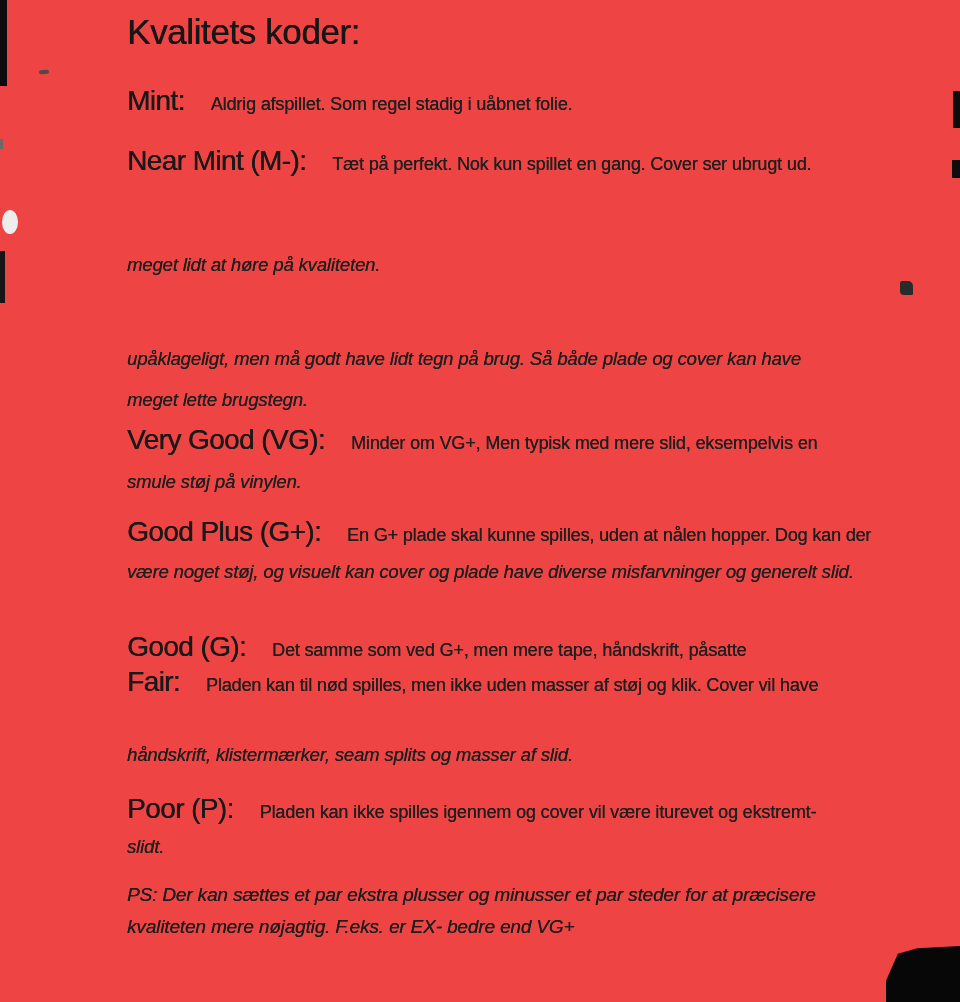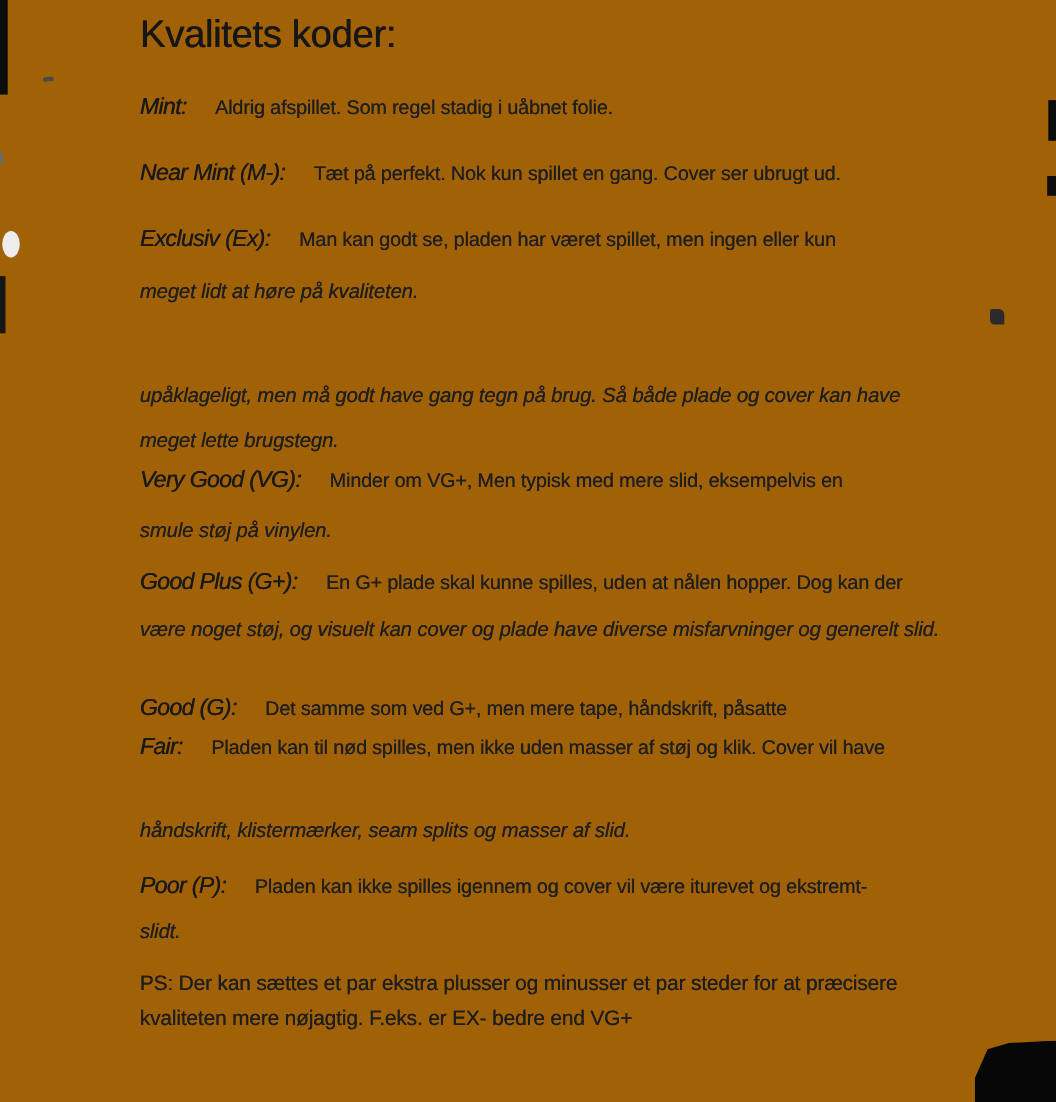--- a/index.html
+++ b/index.html
@@ -4,40 +4,39 @@
 <style>
   html,body{margin:0;padding:0;}
   body{
     width:960px;height:1002px;
     background:#ffffff;
     position:relative;
     overflow:hidden;
     font-family:"Liberation Sans","DejaVu Sans",sans-serif;
     color:#1c1c1c;
   }
-  .page{position:absolute;inset:0;background:#a16207;}
+  .page{position:absolute;inset:0;background:#ef4444;}
   .line{
     position:absolute;
     left:127px;
     white-space:nowrap;
     line-height:1;
   }
   .title{
     font-size:35px;
     letter-spacing:-0.4px;
     color:#161616;
     text-shadow:0.5px 0 0 currentColor;
   }
   .label{
-    font-size:21px;
+    font-size:28px;
     letter-spacing:-0.6px;
     color:#191919;
     text-shadow:0.4px 0 0 currentColor;
     vertical-align:baseline;
-    font-style:italic;
   }
   .desc{
     font-size:18px;
     letter-spacing:-0.15px;
     color:#1f1f1f;
     text-shadow:0.25px 0 0 currentColor;
     vertical-align:baseline;
     margin-left:26px;
   }
   .cont{
@@ -53,20 +52,21 @@
   }
   .footnote{
     position:absolute;
     left:127px;
     white-space:nowrap;
     line-height:1;
     font-size:19px;
     letter-spacing:-0.15px;
     color:#1e1e1e;
     text-shadow:0.25px 0 0 currentColor;
+    font-style:italic;
   }
   
   .art{position:absolute;background:#0c0c0c;}
   .art-edge-bar-top-left{left:0;top:0;width:7px;height:86px;}
   .art-dash{left:39px;top:70px;width:10px;height:4px;background:#4a4a4a;border-radius:2px;transform:rotate(-6deg);}
   .art-tick-left{left:0;top:139px;width:3px;height:10px;background:#6a6a6a;}
   .art-smudge{left:2px;top:210px;width:16px;height:24px;background:#ededed;border-radius:50%;}
   .art-bar-left-mid{left:0;top:251px;width:5px;height:52px;background:#161616;}
   .art-mark-right-1{left:953px;top:91px;width:7px;height:37px;}
   .art-mark-right-2{left:952px;top:160px;width:8px;height:18px;}
@@ -84,26 +84,23 @@
   <div class="line title" style="top:14px">Kvalitets koder:</div>
 
   <div class="line" style="top:87px">
     <span class="label">Mint:</span><span class="desc">Aldrig afspillet. Som regel stadig i uåbnet folie.</span>
   </div>
 
   <div class="line" style="top:147px">
     <span class="label">Near Mint (M-):</span><span class="desc">Tæt på perfekt. Nok kun spillet en gang. Cover ser ubrugt ud.</span>
   </div>
 
-  <div class="line" style="top:207px">
-    <span class="label">Exclusiv (Ex):</span><span class="desc">Man kan godt se, pladen har været spillet, men ingen eller kun</span>
-  </div>
   <div class="cont" style="top:256px">meget lidt at høre på kvaliteten.</div>
 
-  <div class="cont" style="top:350px">upåklageligt, men må godt have gang tegn på brug. Så både plade og cover kan have</div>
+  <div class="cont" style="top:350px">upåklageligt, men må godt have lidt tegn på brug. Så både plade og cover kan have</div>
   <div class="cont" style="top:391px">meget lette brugstegn.</div>
 
   <div class="line" style="top:426px">
     <span class="label">Very Good (VG):</span><span class="desc">Minder om VG+, Men typisk med mere slid, eksempelvis en</span>
   </div>
   <div class="cont" style="top:473px">smule støj på vinylen.</div>
 
   <div class="line" style="top:518px">
     <span class="label">Good Plus (G+):</span><span class="desc">En G+ plade skal kunne spilles, uden at nålen hopper. Dog kan der</span>
   </div>

